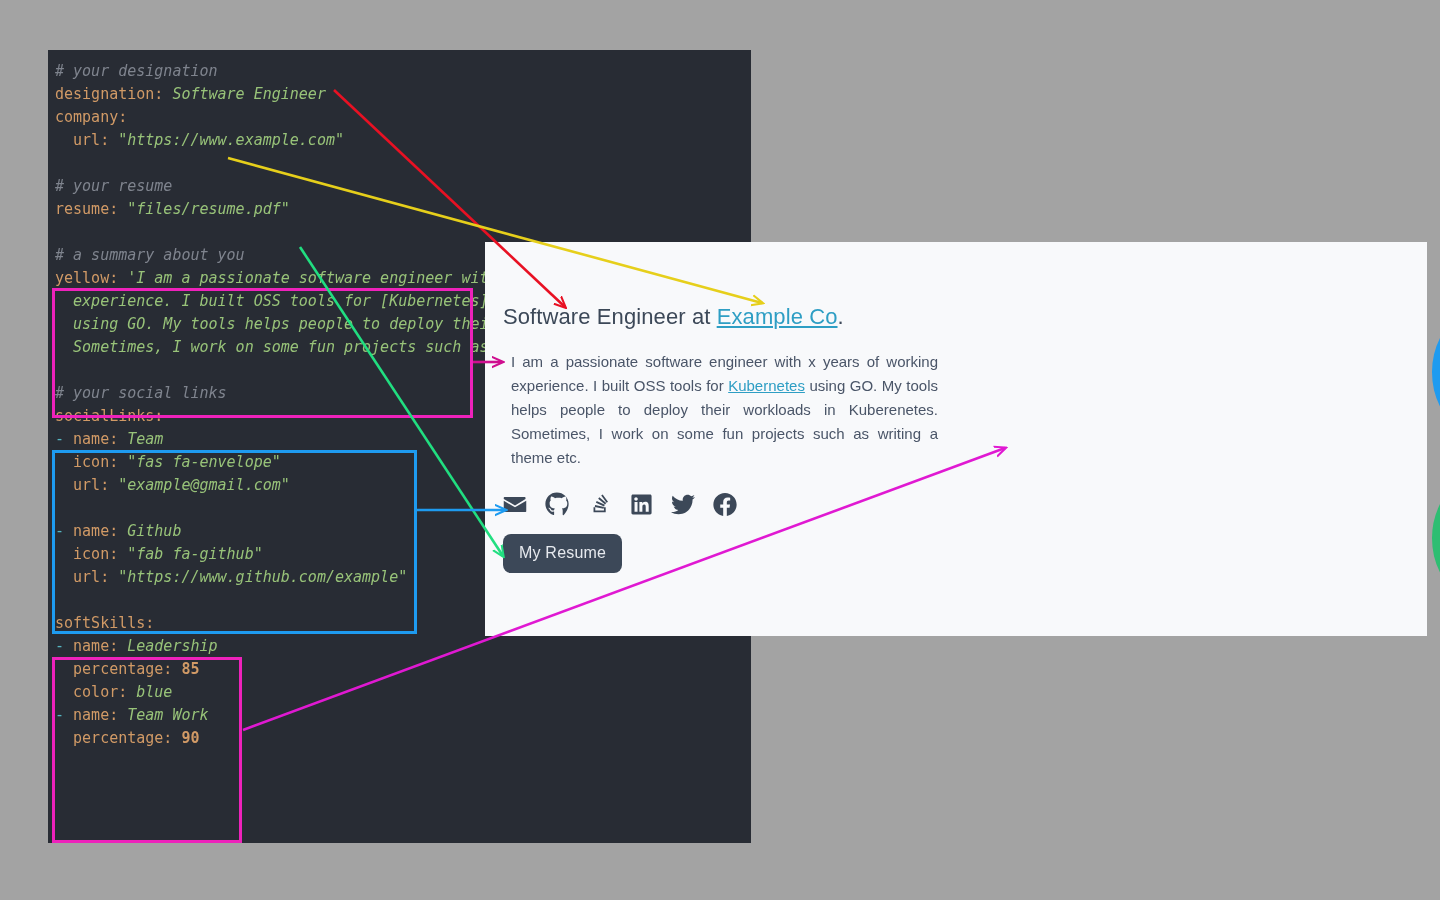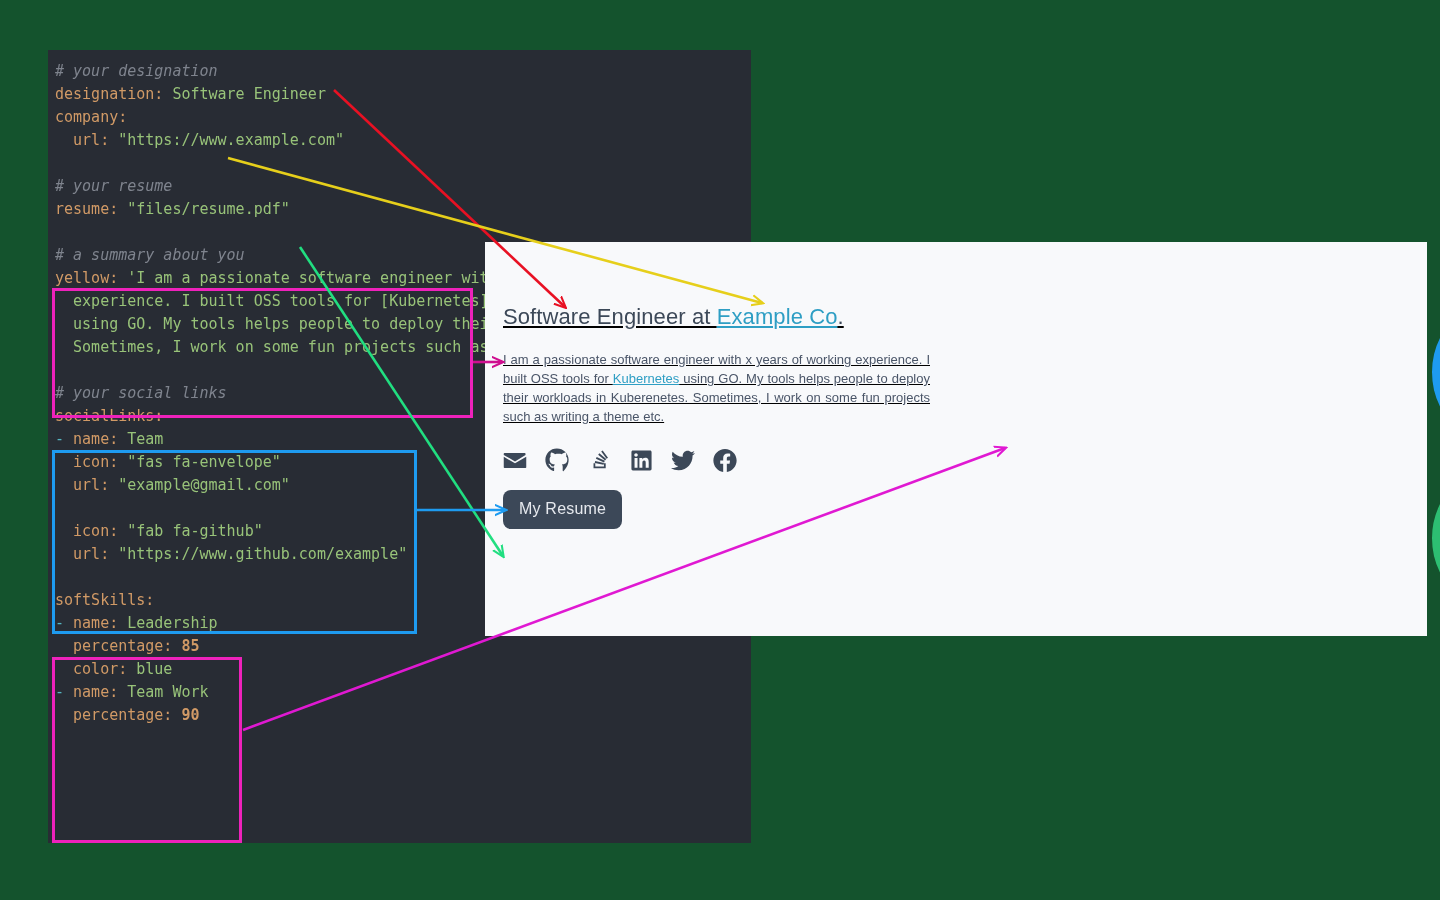--- a/index.html
+++ b/index.html
@@ -8,21 +8,21 @@
     padding: 0;
     background: #000000;
     width: 1440px;
     height: 900px;
     overflow: hidden;
   }
   #stage {
     position: relative;
     width: 1440px;
     height: 900px;
-    background: #14532d;
+    background: #a3a3a3;
     font-family: "Liberation Sans", sans-serif;
   }
 
   
   #code-block {
     position: absolute;
     left: 48px;
     top: 50px;
     width: 703px;
     height: 793px;
@@ -35,21 +35,21 @@
     font-family: "DejaVu Sans Mono", "Liberation Mono", monospace;
     font-size: 15px;
     line-height: 23px;
     height: 23px;
     white-space: pre;
     color: #abb2bf;
     padding-left: 7px;
   }
   .c-comment { color: #7f848e; font-style: italic; }
   .c-key     { color: #d19a66; }
-  .c-val     { color: #98c379; }
+  .c-val     { color: #98c379; font-style: italic; }
   .c-dash    { color: #56b6c2; }
   .c-num     { color: #d19a66; font-weight: bold; }
   .c-plain   { color: #abb2bf; }
 
   
   .hl-box {
     position: absolute;
     box-sizing: border-box;
     background: transparent;
     pointer-events: none;
@@ -76,44 +76,43 @@
     height: 394px;
     background: #f8f9fb;
     box-sizing: border-box;
     display: flex;
     flex-direction: row;
   }
   #panel-left {
     width: 470px;
     box-sizing: border-box;
     padding: 62px 0 0 18px;
-    text-decoration: underline;
   }
   #panel-right {
     flex: 1;
     box-sizing: border-box;
     padding: 48px 0 0 0;
     position: relative;
   }
   #headline {
     font-size: 22px;
     color: #3c4858;
     letter-spacing: 0.1px;
     margin: 0 0 20px 0;
     white-space: nowrap;
   }
   #headline .company-link { color: #2e9ec4; }
   #headline .dot { color: #3c4858; }
   #bio {
-    font-size: 13px;
-    line-height: 19px;
+    font-size: 15px;
+    line-height: 24px;
     color: #4a5568;
     text-align: justify;
     width: 427px;
-    margin: 0;
+    margin: 8px;
   }
   #bio .kube-link { color: #2e9ec4; }
 
   #social-row {
     display: flex;
     align-items: center;
     gap: 18px;
     margin-top: 20px;
     height: 28px;
   }
@@ -177,20 +176,21 @@
       <div class="code-line"><span class="c-val">  experience. I built OSS tools for [Kubernetes](https://k8s.io)</span></div>
       <div class="code-line"><span class="c-val">  using GO. My tools helps people to deploy their workloads in</span></div>
       <div class="code-line"><span class="c-val">  Sometimes, I work on some fun projects such as writing a theme</span></div>
       <div class="code-line">&nbsp;</div>
       <div class="code-line"><span class="c-comment"># your social links</span></div>
       <div class="code-line"><span class="c-key">socialLinks:</span></div>
       <div class="code-line"><span class="c-dash">-</span><span class="c-key"> name:</span><span class="c-plain"> </span><span class="c-val">Team</span></div>
       <div class="code-line"><span class="c-key">  icon:</span><span class="c-plain"> </span><span class="c-val">"fas fa-envelope"</span></div>
       <div class="code-line"><span class="c-key">  url:</span><span class="c-plain"> </span><span class="c-val">"example@gmail.com"</span></div>
       <div class="code-line">&nbsp;</div>
+      <div class="code-line"><span class="c-dash">-</span><span class="c-key"> name:</span><span class="c-plain"> </span><span class="c-val">Github</span></div>
       <div class="code-line"><span class="c-key">  icon:</span><span class="c-plain"> </span><span class="c-val">"fab fa-github"</span></div>
       <div class="code-line"><span class="c-key">  url:</span><span class="c-plain"> </span><span class="c-val">"https://www.github.com/example"</span></div>
       <div class="code-line">&nbsp;</div>
       <div class="code-line"><span class="c-key">softSkills:</span></div>
       <div class="code-line"><span class="c-dash">-</span><span class="c-key"> name:</span><span class="c-plain"> </span><span class="c-val">Leadership</span></div>
       <div class="code-line"><span class="c-key">  percentage:</span><span class="c-plain"> </span><span class="c-num">85</span></div>
       <div class="code-line"><span class="c-key">  color:</span><span class="c-plain"> </span><span class="c-val">blue</span></div>
       <div class="code-line"><span class="c-dash">-</span><span class="c-key"> name:</span><span class="c-plain"> </span><span class="c-val">Team Work</span></div>
       <div class="code-line"><span class="c-key">  percentage:</span><span class="c-plain"> </span><span class="c-num">90</span></div>
     </div>

